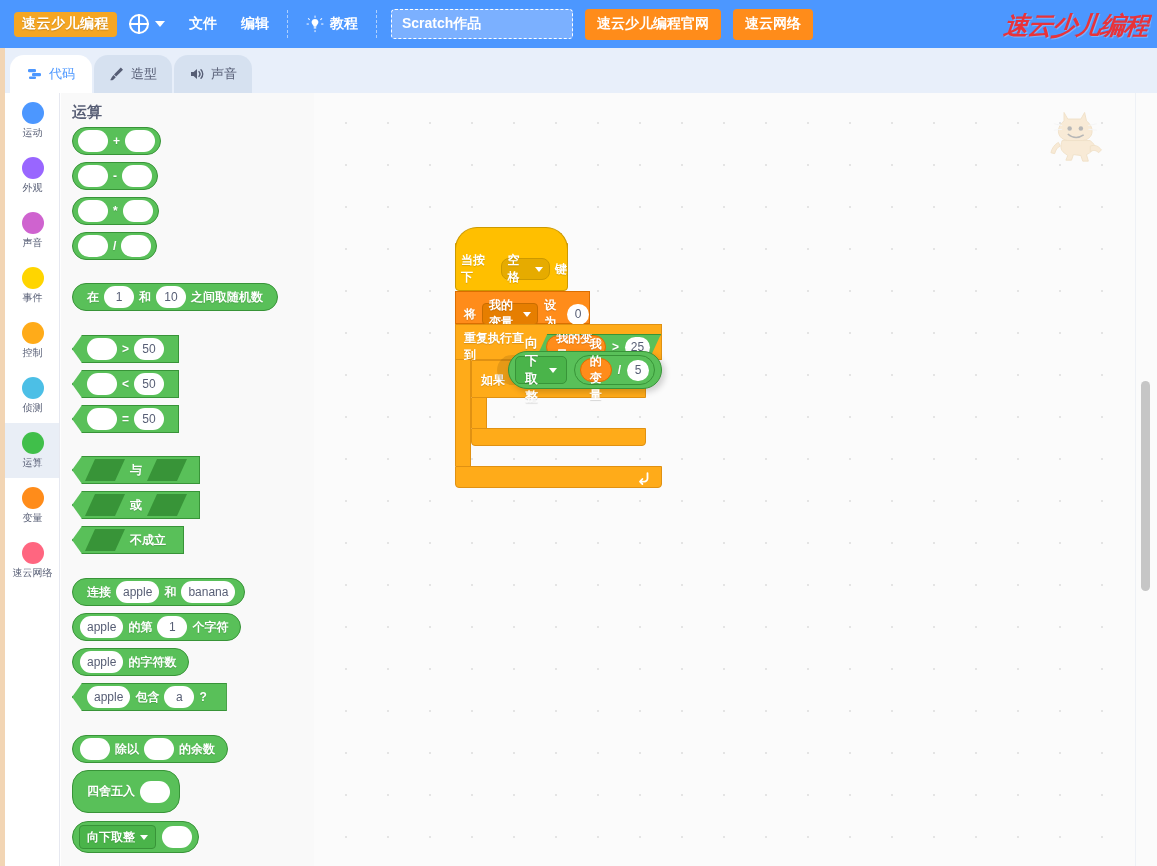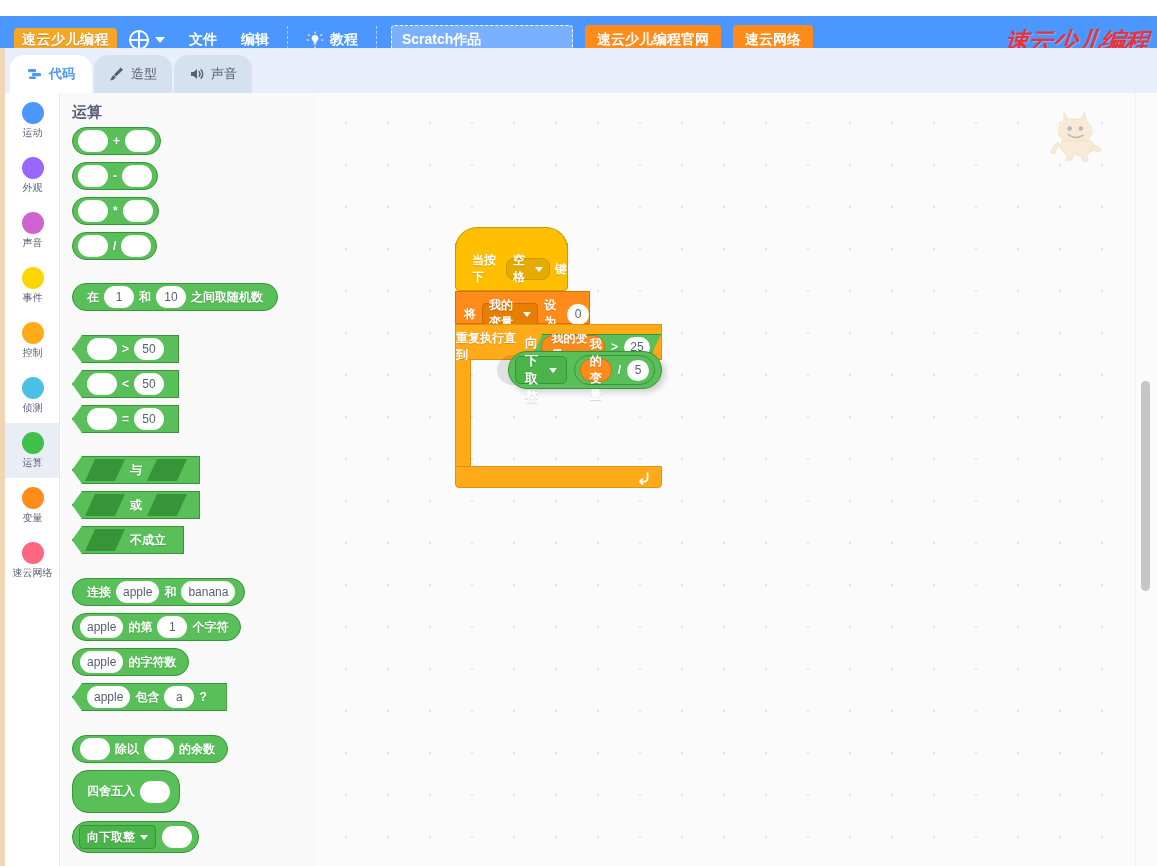--- a/index.html
+++ b/index.html
@@ -6,21 +6,21 @@
   html, body {
     margin: 0; padding: 0;
     width: 1157px; height: 866px;
     overflow: hidden;
     font-family: "Liberation Sans", "DejaVu Sans", sans-serif;
     background: #ffffff;
   }
 
   
   #header {
-    position: absolute; left: 0; top: 16px; width: 1157px; height: 48px;
+    position: absolute; left: 0; top: 0; width: 1157px; height: 48px;
     background: #4c97ff;
     display: flex; align-items: center;
   }
   .hdr-logo {
     margin-left: 14px;
     background: #f5a623;
     border-radius: 4px;
     padding: 3px 8px 4px 8px;
     color: #ffffff;
     font-size: 14px;
@@ -104,21 +104,21 @@
     position: absolute; left: 0; top: 48px; width: 1157px; height: 45px;
     background: #e8effa;
   }
   .tab {
     position: absolute; top: 7px; height: 38px;
     border-radius: 14px 14px 0 0;
     display: flex; align-items: center; justify-content: center;
     gap: 6px; font-size: 13px; cursor: pointer;
     padding: 0 14px;
   }
-  .tab.active { background: #ffffff; color: #4c97ff; font-weight: bold; }
+  .tab.active { background: #ffffff; color: #4c97ff; font-weight: normal; }
   .tab.idle   { background: #d6e1f0; color: #575e75; }
   .tab-icon { width: 16px; height: 16px; display: inline-block; }
 
   
   #edge-strip {
     position: absolute; left: 0; top: 48px; width: 5px; height: 818px;
     background: #f2d5b4;
   }
 
   
@@ -219,21 +219,21 @@
     position: absolute; left: -1px; top: -17px;
     width: 113px; height: 22px;
     background: #ffbf00;
     border: 1px solid #cc9900;
     border-bottom: none;
     border-radius: 50px 50px 0 0;
   }
   .ev-row {
     position: absolute; left: 0; top: 8px;
     display: flex; align-items: center; gap: 5px;
-    padding-left: 16px; color: #fff; font-size: 12px; font-weight: bold;
+    padding-left: 5px; color: #fff; font-size: 12px; font-weight: bold;
     text-shadow: 0 1px 1px rgba(0,0,0,0.15); z-index: 2;
   }
   .dd-yellow {
     background: #e6ab00; border: 1px solid #cc9900;
     border-radius: 8px; height: 22px;
     display: inline-flex; align-items: center; gap: 5px;
     padding: 0 6px; font-size: 12px; font-weight: bold; color: #fff;
   }
 
   .var-row {
@@ -585,32 +585,39 @@
           <span class="dd-caret"></span>
         </span>
         <span>设为</span>
         <span class="num-white">0</span>
       </div>
     </div>
 
     <div style="position:relative;width:207px;">
 
       <div class="ctrl-orange" style="position:relative;width:207px;height:36px;">
-        <div style="position:absolute;left:0;top:5px;display:flex;align-items:center;gap:6px;color:#fff;font-size:12px;font-weight:bold;text-shadow:0 1px 1px rgba(0,0,0,0.15);">
+        <div style="position:absolute;left:8px;top:5px;display:flex;align-items:center;gap:6px;color:#fff;font-size:12px;font-weight:bold;text-shadow:0 1px 1px rgba(0,0,0,0.15);">
           <span>重复执行直到</span>
           <span class="bool-hex">
             <span class="var-oval">我的变量</span>
             <span>&gt;</span>
             <span class="num-white">25</span>
           </span>
         </div>
       </div>
 
       <div style="position:relative;width:16px;height:106px;background:#ffab19;border-left:1px solid #e09112;border-right:1px solid #e09112;"></div>
 
+      <div style="position:absolute;left:16px;top:36px;width:175px;">
+        <div class="ctrl-orange" style="position:relative;width:175px;height:38px;border-radius:0 4px 0 0;">
+          <span style="position:absolute;left:9px;top:11px;color:#fff;font-size:12px;font-weight:bold;text-shadow:0 1px 1px rgba(0,0,0,0.15);">如果</span>
+        </div>
+        <div style="position:relative;width:16px;height:30px;background:#ffab19;border-left:1px solid #e09112;border-right:1px solid #e09112;"></div>
+        <div class="ctrl-orange" style="position:relative;width:175px;height:18px;border-radius:0 0 4px 4px;"></div>
+      </div>
 
       <div class="ctrl-orange" style="position:relative;width:207px;height:22px;border-radius:0 0 4px 4px;">
         <span style="position:absolute;right:10px;top:3px;">
           <svg width="16" height="16" viewBox="0 0 16 16">
             <path d="M12.5 3.2 v5.2 a3.2 3.2 0 0 1 -3.2 3.2 h-3.5" stroke="#fff" stroke-width="1.8" fill="none" stroke-linecap="round"></path>
             <path d="M7.4 9 L5 11.6 L7.4 14" stroke="#fff" stroke-width="1.8" fill="none" stroke-linecap="round" stroke-linejoin="round"></path>
           </svg>
         </span>
       </div>
     </div>

